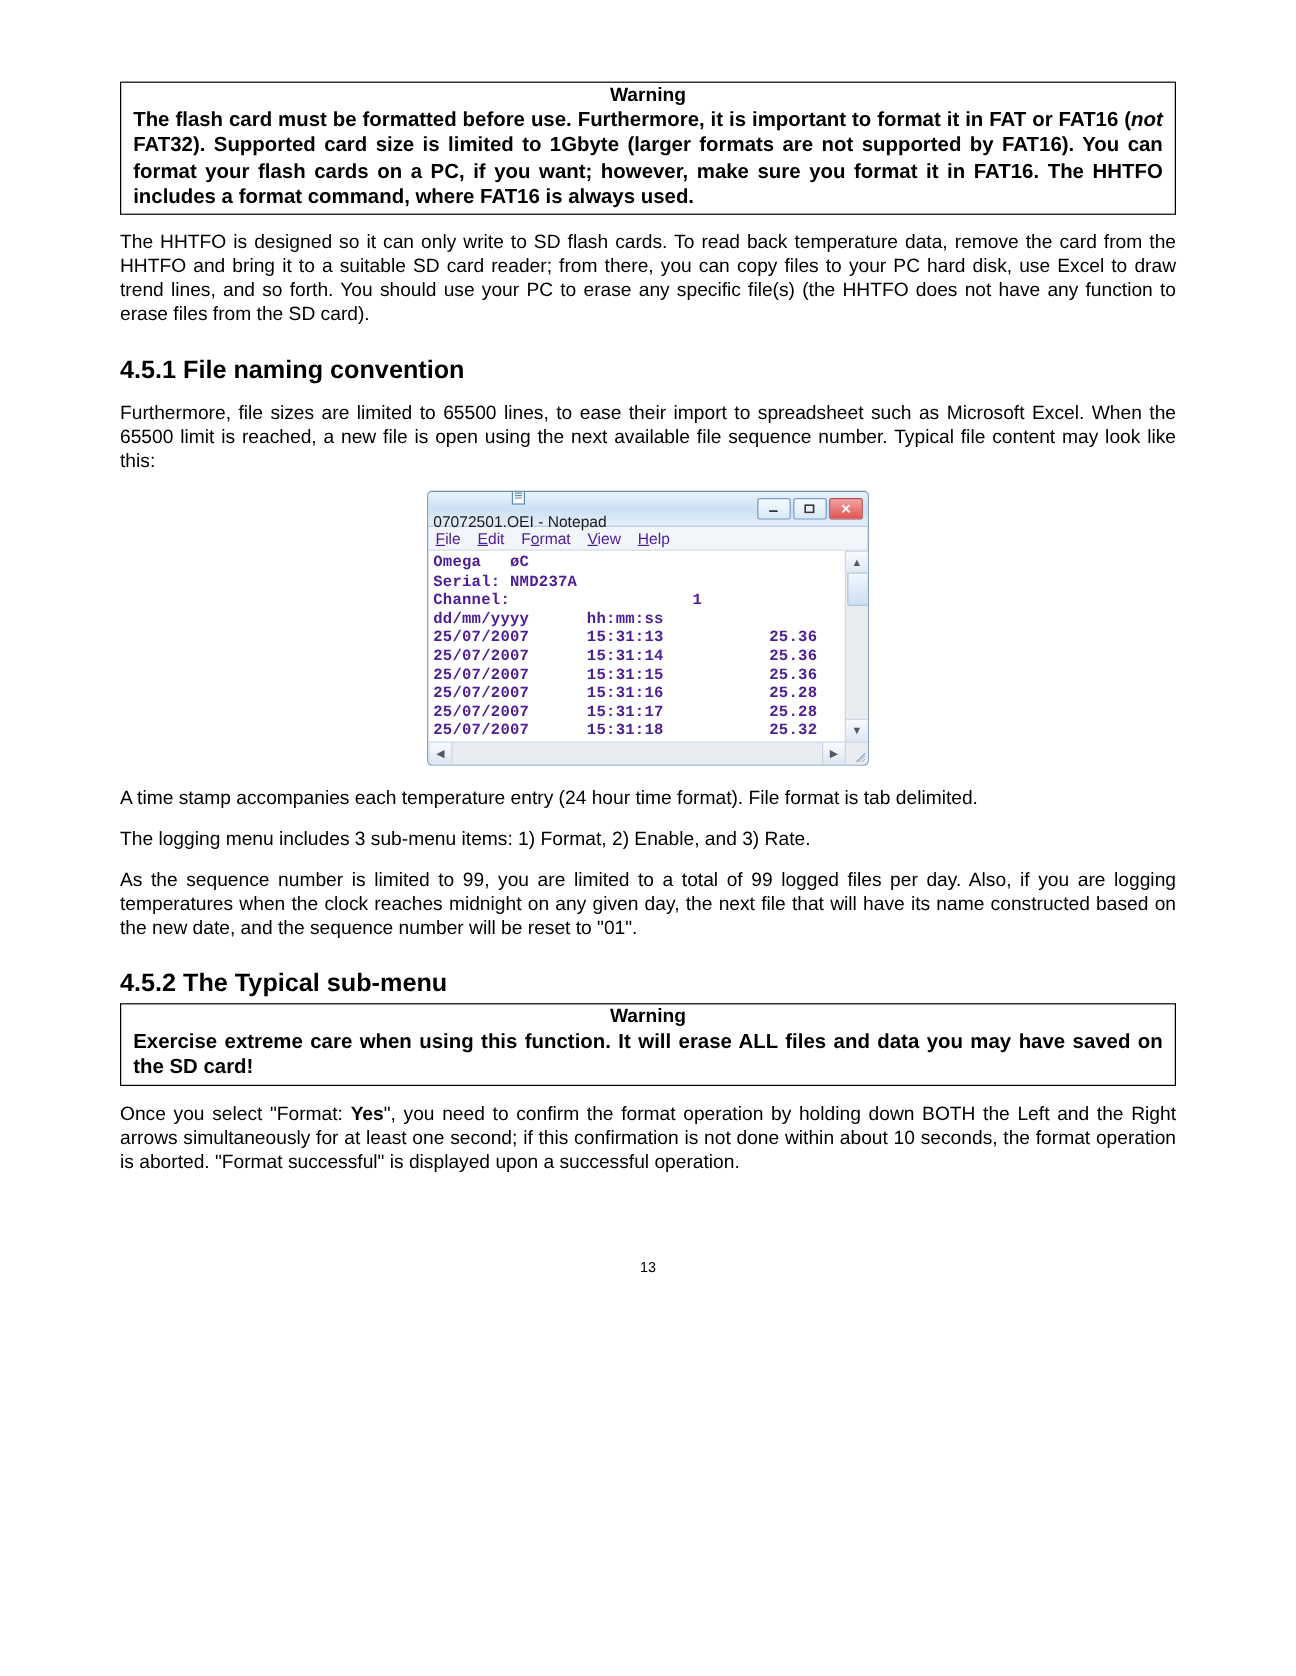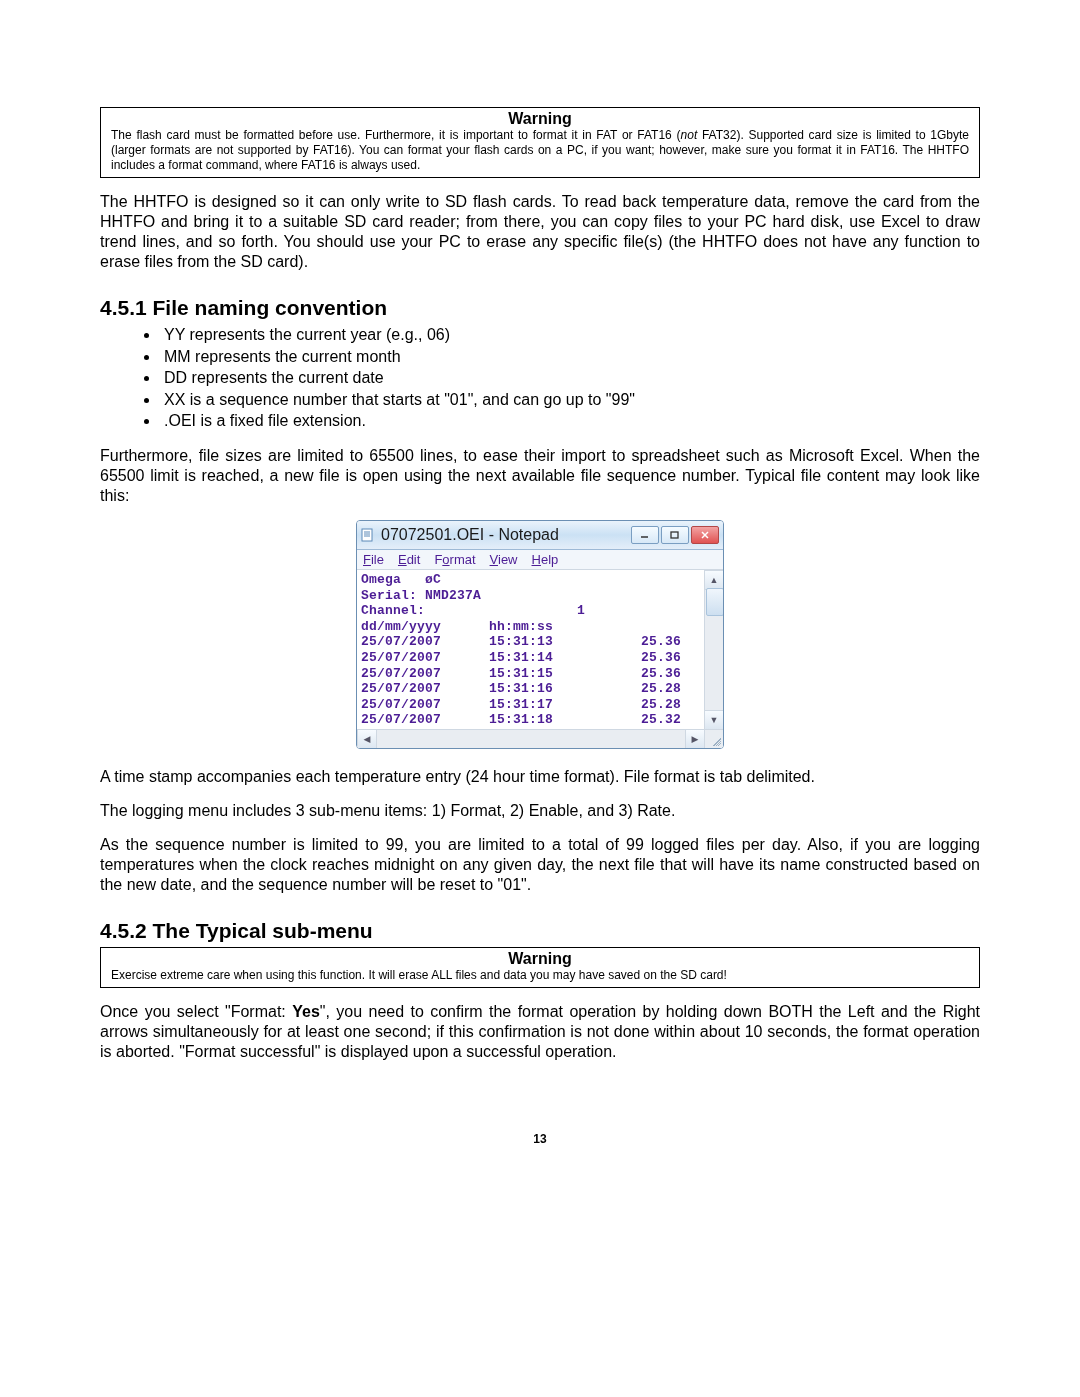--- a/index.html
+++ b/index.html
@@ -4,37 +4,38 @@
 <style>
   body {
     margin: 0;
     background: #ffffff;
     font-family: Arial, Helvetica, sans-serif;
     color: #000;
   }
   .page {
     width: 1080px;
     margin: 0 auto;
-    padding: 107px 100px 60px 100px;
+    padding: 68px 100px 60px 100px;
     box-sizing: border-box;
   }
   .box {
     border: 1px solid #000;
     padding: 2px 10px 4px 10px;
     margin-bottom: 14px;
   }
   .box-title {
     text-align: center;
     font-weight: bold;
     font-size: 16px;
   }
   .box-body {
-    font-size: 12px;
+    font-size: 17px;
     text-align: justify;
     line-height: 1.25;
+    font-weight: bold;
   }
   p.body {
     font-size: 16px;
     text-align: justify;
     margin: 14px 0;
     line-height: 1.25;
   }
   h3.section {
     font-size: 21px;
     font-weight: bold;
@@ -70,22 +71,23 @@
     align-items: center;
     justify-content: space-between;
     padding: 2px 4px;
     border-bottom: 1px solid #9db9d6;
     height: 24px;
   }
   .np-title-left {
     display: flex;
     align-items: center;
     gap: 6px;
-    font-size: 16px;
+    font-size: 13px;
     color: #1a1a1a;
+    flex-direction: column;
   }
   .np-icon {
     width: 14px;
     height: 14px;
     position: relative;
   }
   .np-icon svg { display: block; }
   .np-btns {
     display: flex;
     gap: 2px;
@@ -216,47 +218,39 @@
     height:10px;
     background:
       linear-gradient(135deg, transparent 60%, #9db1c4 60%, #9db1c4 66%, transparent 66%,
         transparent 72%, #9db1c4 72%, #9db1c4 78%, transparent 78%,
         transparent 84%, #9db1c4 84%, #9db1c4 90%, transparent 90%);
   }
   .page-number {
     text-align: center;
     font-size: 12px;
     margin-top: 70px;
-    font-weight: bold;
   }
   em { font-style: italic; }
   strong { font-weight: bold; }
 </style>
 </head>
 <body>
 
 <div class="page">
 
   <div class="box">
     <div class="box-title">Warning</div>
     <div class="box-body">
       <span>The flash card must be formatted before use. Furthermore, it is important to format it in FAT or FAT16 (</span><em>not</em><span> FAT32). Supported card size is limited to 1Gbyte (larger formats are not supported by FAT16). You can format your flash cards on a PC, if you want; however, make sure you format it in FAT16. The HHTFO includes a format command, where FAT16 is always used.</span>
     </div>
   </div>
 
   <p class="body">The HHTFO is designed so it can only write to SD flash cards. To read back temperature data, remove the card from the HHTFO and bring it to a suitable SD card reader; from there, you can copy files to your PC hard disk, use Excel to draw trend lines, and so forth. You should use your PC to erase any specific file(s) (the HHTFO does not have any function to erase files from the SD card).</p>
 
   <h3 class="section">4.5.1   File naming convention</h3>
-  <ul class="bullets">
-    <li>YY represents the current year (e.g., 06)</li>
-    <li>MM represents the current month</li>
-    <li>DD represents the current date</li>
-    <li>XX is a sequence number that starts at "01", and can go up to "99"</li>
-    <li>.OEI is a fixed file extension.</li>
-  </ul>
 
   <p class="body">Furthermore, file sizes are limited to 65500 lines, to ease their import to spreadsheet such as Microsoft Excel. When the 65500 limit is reached, a new file is open using the next available file sequence number. Typical file content may look like this:</p>
 
   <div class="notepad-wrap">
     <div class="np-window">
       <div class="np-titlebar">
         <div class="np-title-left">
           <span class="np-icon">
             <svg width="14" height="14" viewBox="0 0 14 14">
               <rect x="1" y="1" width="10" height="12" fill="#fff" stroke="#5c8ab8" stroke-width="1"></rect>

